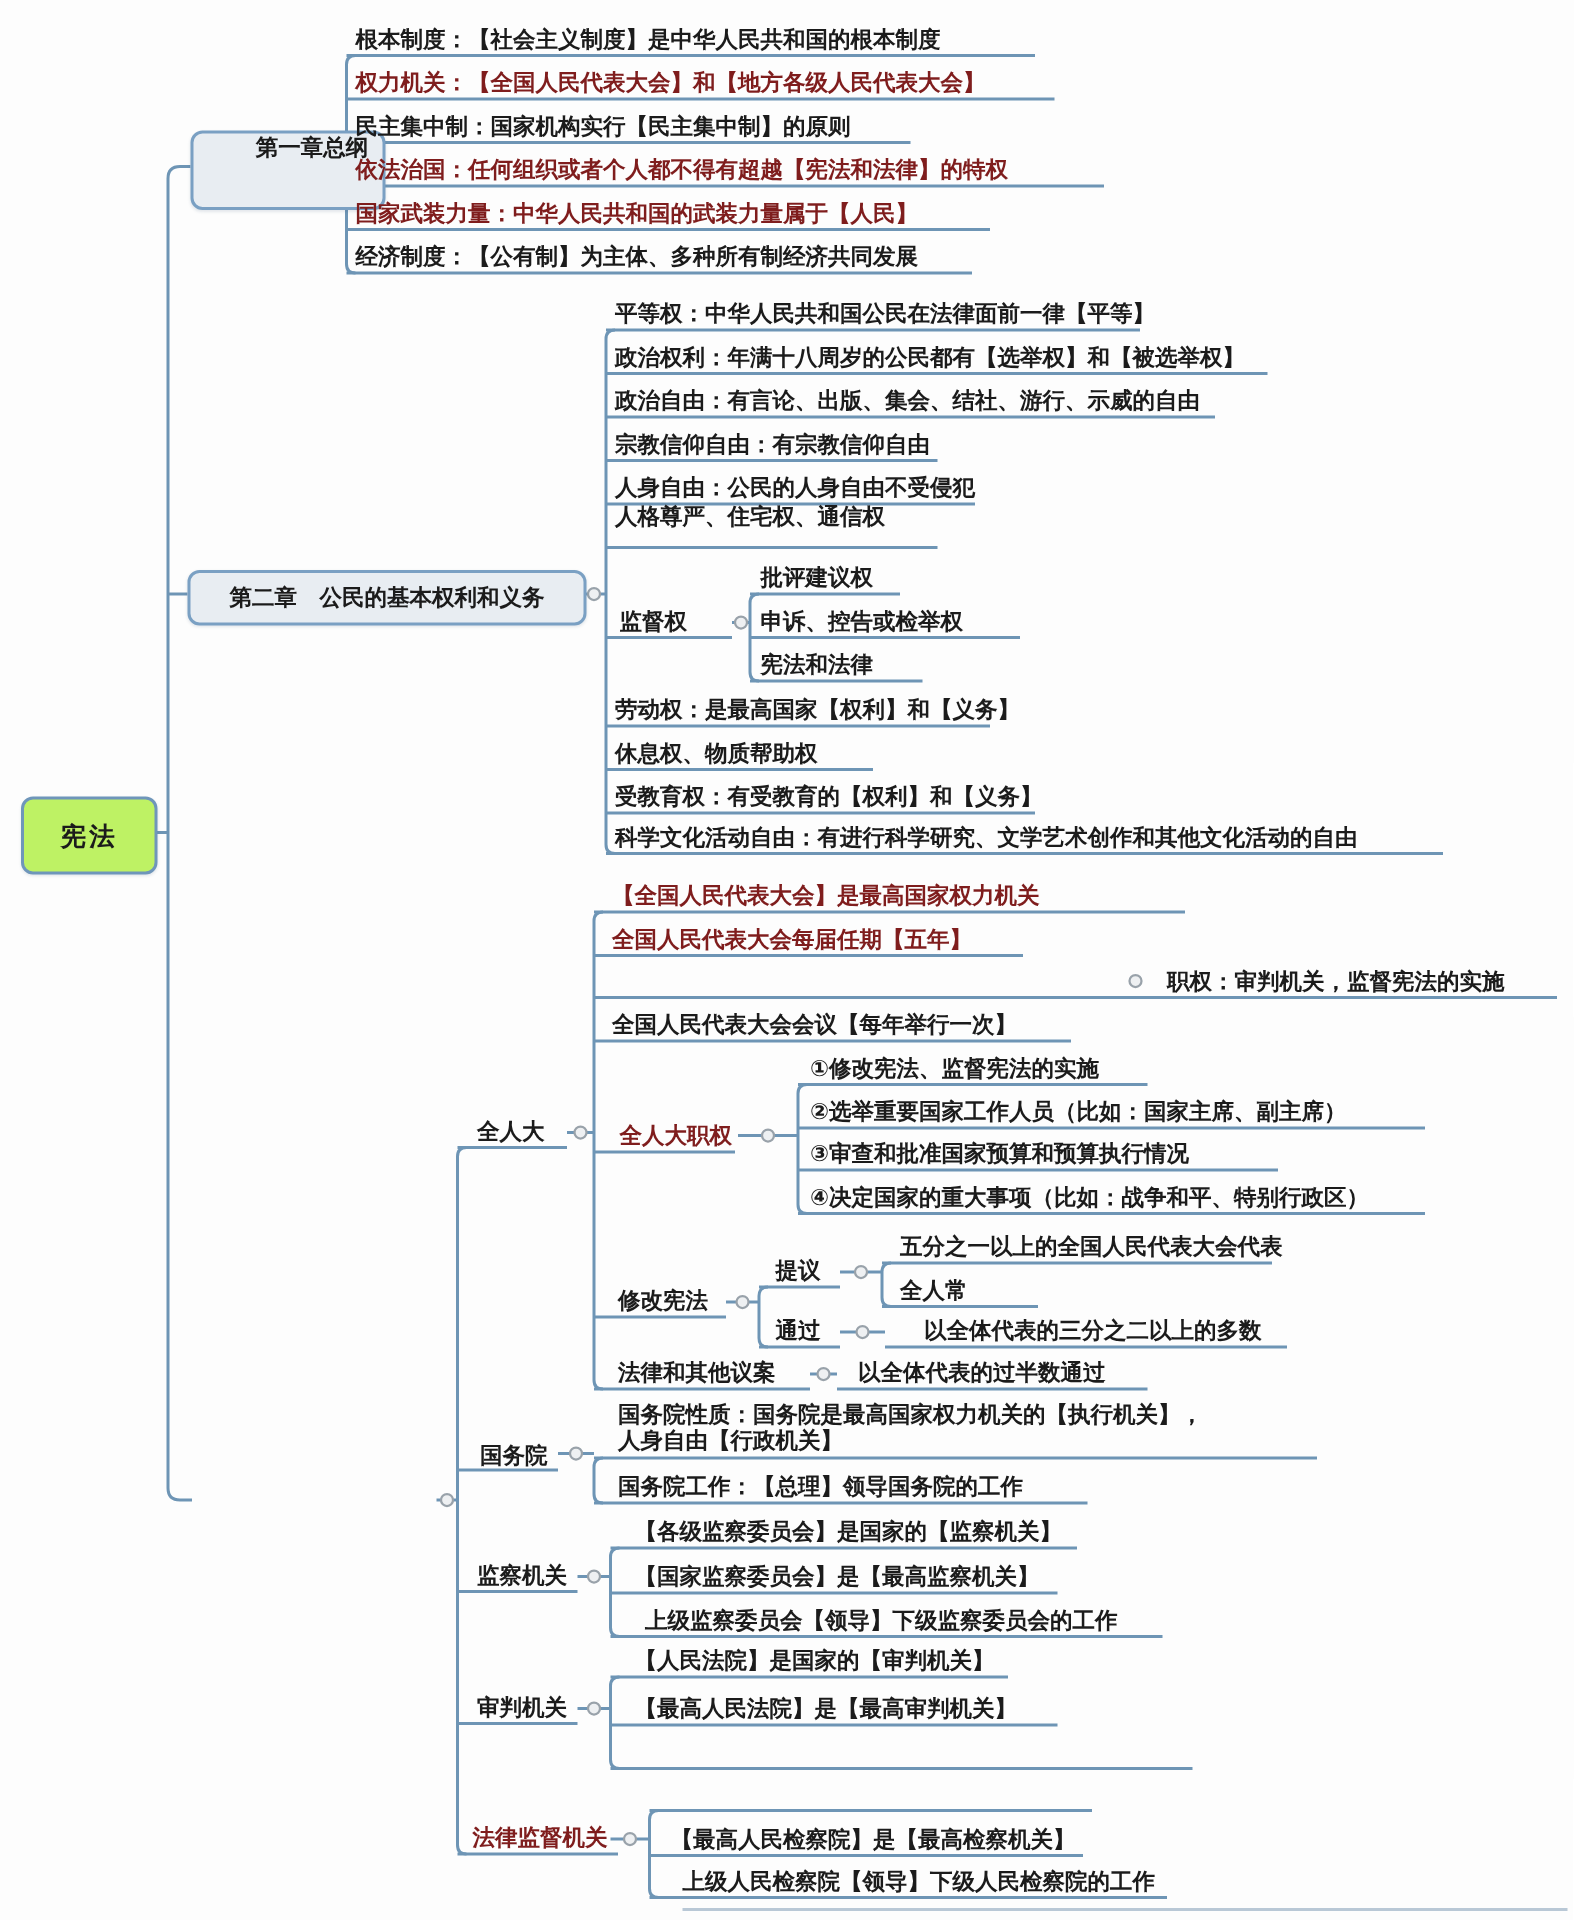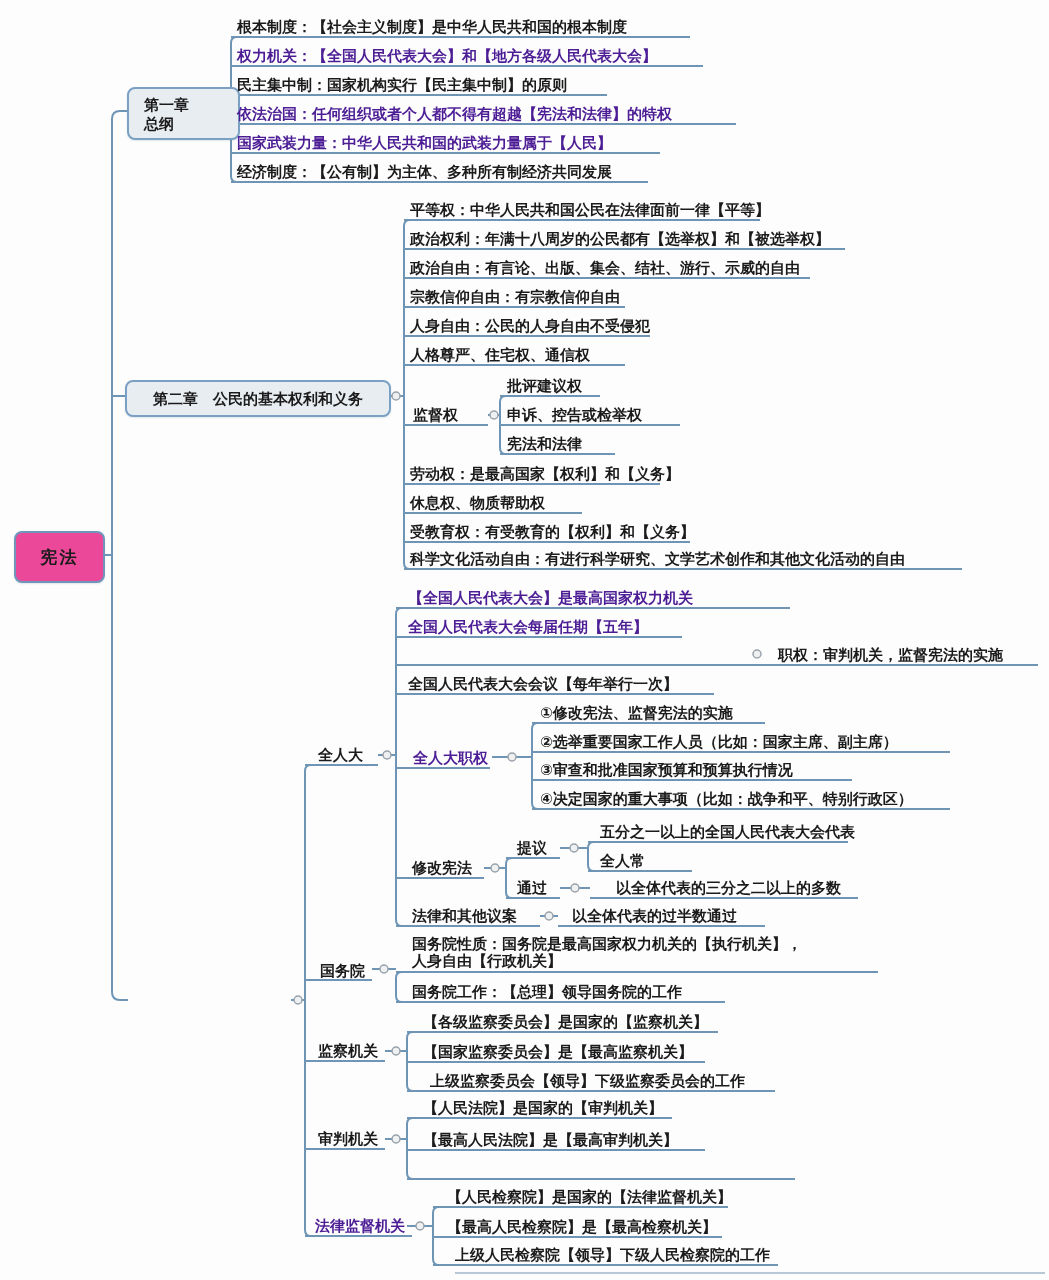--- a/index.html
+++ b/index.html
@@ -3,27 +3,27 @@
 <meta charset="utf-8">
 <style>
   html,body{margin:0;padding:0;background:#ffffff;}
   #canvas{position:relative;width:1049px;height:1280px;background:#fdfdfd;overflow:hidden;
           font-family:"Liberation Sans","DejaVu Sans",sans-serif;}
   svg.wires{position:absolute;left:0;top:0;width:1049px;height:1280px;}
   svg.wires line, svg.wires path{stroke:#6e95b5;stroke-width:2;fill:none;stroke-linecap:butt;}
   svg.wires .faint{stroke:#b9c8d6;}
   svg.wires circle.dot{fill:#eef0f2;stroke:#99a2aa;stroke-width:1.5;}
   .t{position:absolute;white-space:nowrap;font-weight:700;font-size:15px;line-height:20px;color:#1b1b1b;}
-  .t.red{color:#4c1d95;}
+  .t.red{color:#7f1d1d;}
   .t.sm{line-height:17px;}
   .box{position:absolute;background:#e8edf2;border:2px solid #7aa0c3;border-radius:8px;
        display:flex;align-items:center;justify-content:center;color:#1b1b1b;
        font-weight:700;font-size:15px;line-height:19px;box-shadow:0 1px 2px rgba(40,70,110,.12);}
-  .box.root{background:#ec4899;border-color:#6f96ba;font-size:17px;letter-spacing:2px;}
-  .box.col{flex-direction:column;align-items:flex-start;padding-left:15px;justify-content:center;}
+  .box.root{background:#bef264;border-color:#6f96ba;font-size:17px;letter-spacing:2px;}
+  .box.col{align-items:flex-start;padding-left:32px;justify-content:center;}
 </style>
 </head>
 <body>
 
 <div id="canvas">
 
   <svg class="wires">
 
     <g>
       <path d="M127,111 H120 Q112,111 112,119 V992 Q112,1000 120,1000 H128"></path>
@@ -164,21 +164,21 @@
   <div class="t" style="left:237px;top:75px">民主集中制：国家机构实行【民主集中制】的原则</div>
   <div class="t red" style="left:237px;top:104px">依法治国：任何组织或者个人都不得有超越【宪法和法律】的特权</div>
   <div class="t red" style="left:237px;top:133px">国家武装力量：中华人民共和国的武装力量属于【人民】</div>
   <div class="t" style="left:237px;top:162px">经济制度：【公有制】为主体、多种所有制经济共同发展</div>
 
   <div class="t" style="left:410px;top:200px">平等权：中华人民共和国公民在法律面前一律【平等】</div>
   <div class="t" style="left:410px;top:229px">政治权利：年满十八周岁的公民都有【选举权】和【被选举权】</div>
   <div class="t" style="left:410px;top:258px">政治自由：有言论、出版、集会、结社、游行、示威的自由</div>
   <div class="t" style="left:410px;top:287px">宗教信仰自由：有宗教信仰自由</div>
   <div class="t" style="left:410px;top:316px">人身自由：公民的人身自由不受侵犯</div>
-  <div class="t" style="left:410px;top:345px">人格尊严、住宅权、通信权</div>
+  <div class="t" style="left:410px;top:335px">人格尊严、住宅权、通信权</div>
 
   <div class="t" style="left:413px;top:405px">监督权</div>
   <div class="t" style="left:507px;top:376px">批评建议权</div>
   <div class="t" style="left:507px;top:405px">申诉、控告或检举权</div>
   <div class="t" style="left:507px;top:434px">宪法和法律</div>
 
   <div class="t" style="left:410px;top:464px">劳动权：是最高国家【权利】和【义务】</div>
   <div class="t" style="left:410px;top:493px">休息权、物质帮助权</div>
   <div class="t" style="left:410px;top:522px">受教育权：有受教育的【权利】和【义务】</div>
   <div class="t" style="left:410px;top:549px">科学文化活动自由：有进行科学研究、文学艺术创作和其他文化活动的自由</div>
@@ -212,17 +212,16 @@
   <div class="t" style="left:318px;top:1041px">监察机关</div>
   <div class="t" style="left:423px;top:1012px">【各级监察委员会】是国家的【监察机关】</div>
   <div class="t" style="left:423px;top:1042px">【国家监察委员会】是【最高监察机关】</div>
   <div class="t" style="left:430px;top:1071px">上级监察委员会【领导】下级监察委员会的工作</div>
 
   <div class="t" style="left:318px;top:1129px">审判机关</div>
   <div class="t" style="left:423px;top:1098px">【人民法院】是国家的【审判机关】</div>
   <div class="t" style="left:423px;top:1130px">【最高人民法院】是【最高审判机关】</div>
 
   <div class="t red" style="left:315px;top:1216px">法律监督机关</div>
-  <div class="t" style="left:447px;top:1187px">【人民检察院】是国家的【法律监督机关】</div>
   <div class="t" style="left:447px;top:1217px">【最高人民检察院】是【最高检察机关】</div>
   <div class="t" style="left:455px;top:1245px">上级人民检察院【领导】下级人民检察院的工作</div>
 
 </div>
 
 </body></html>

